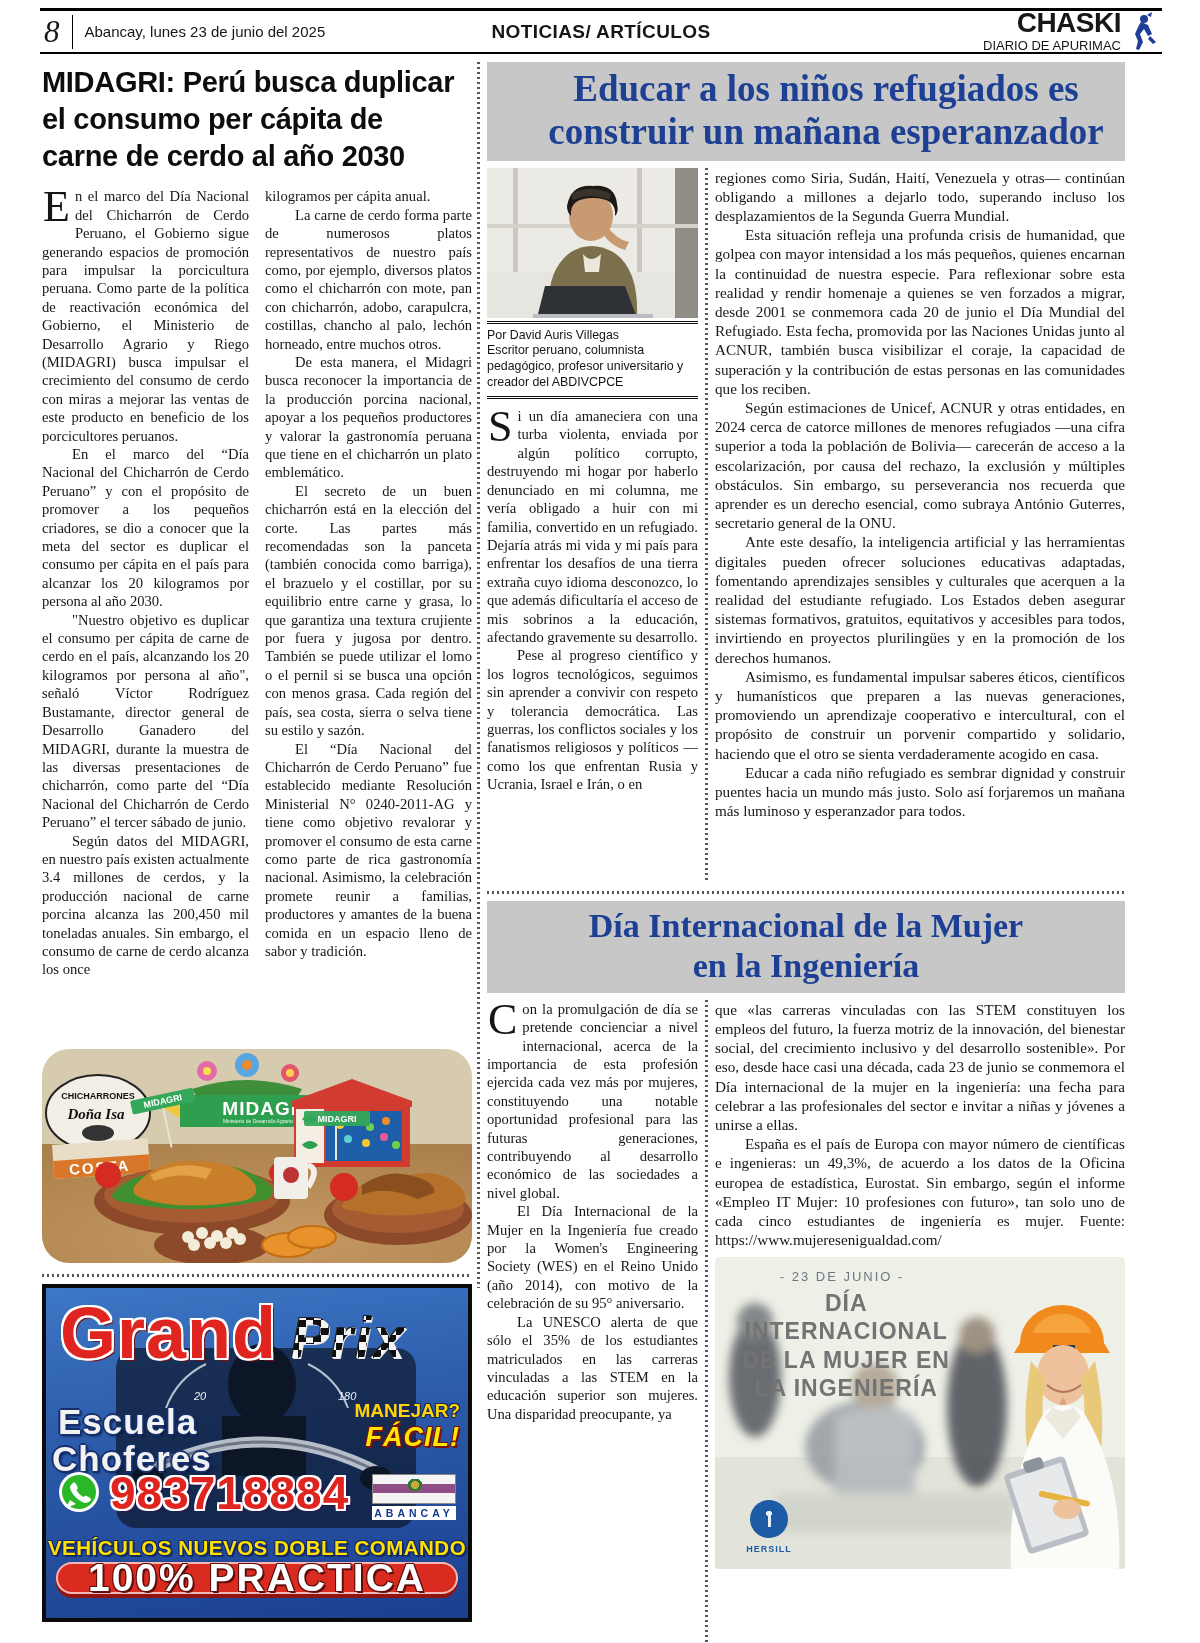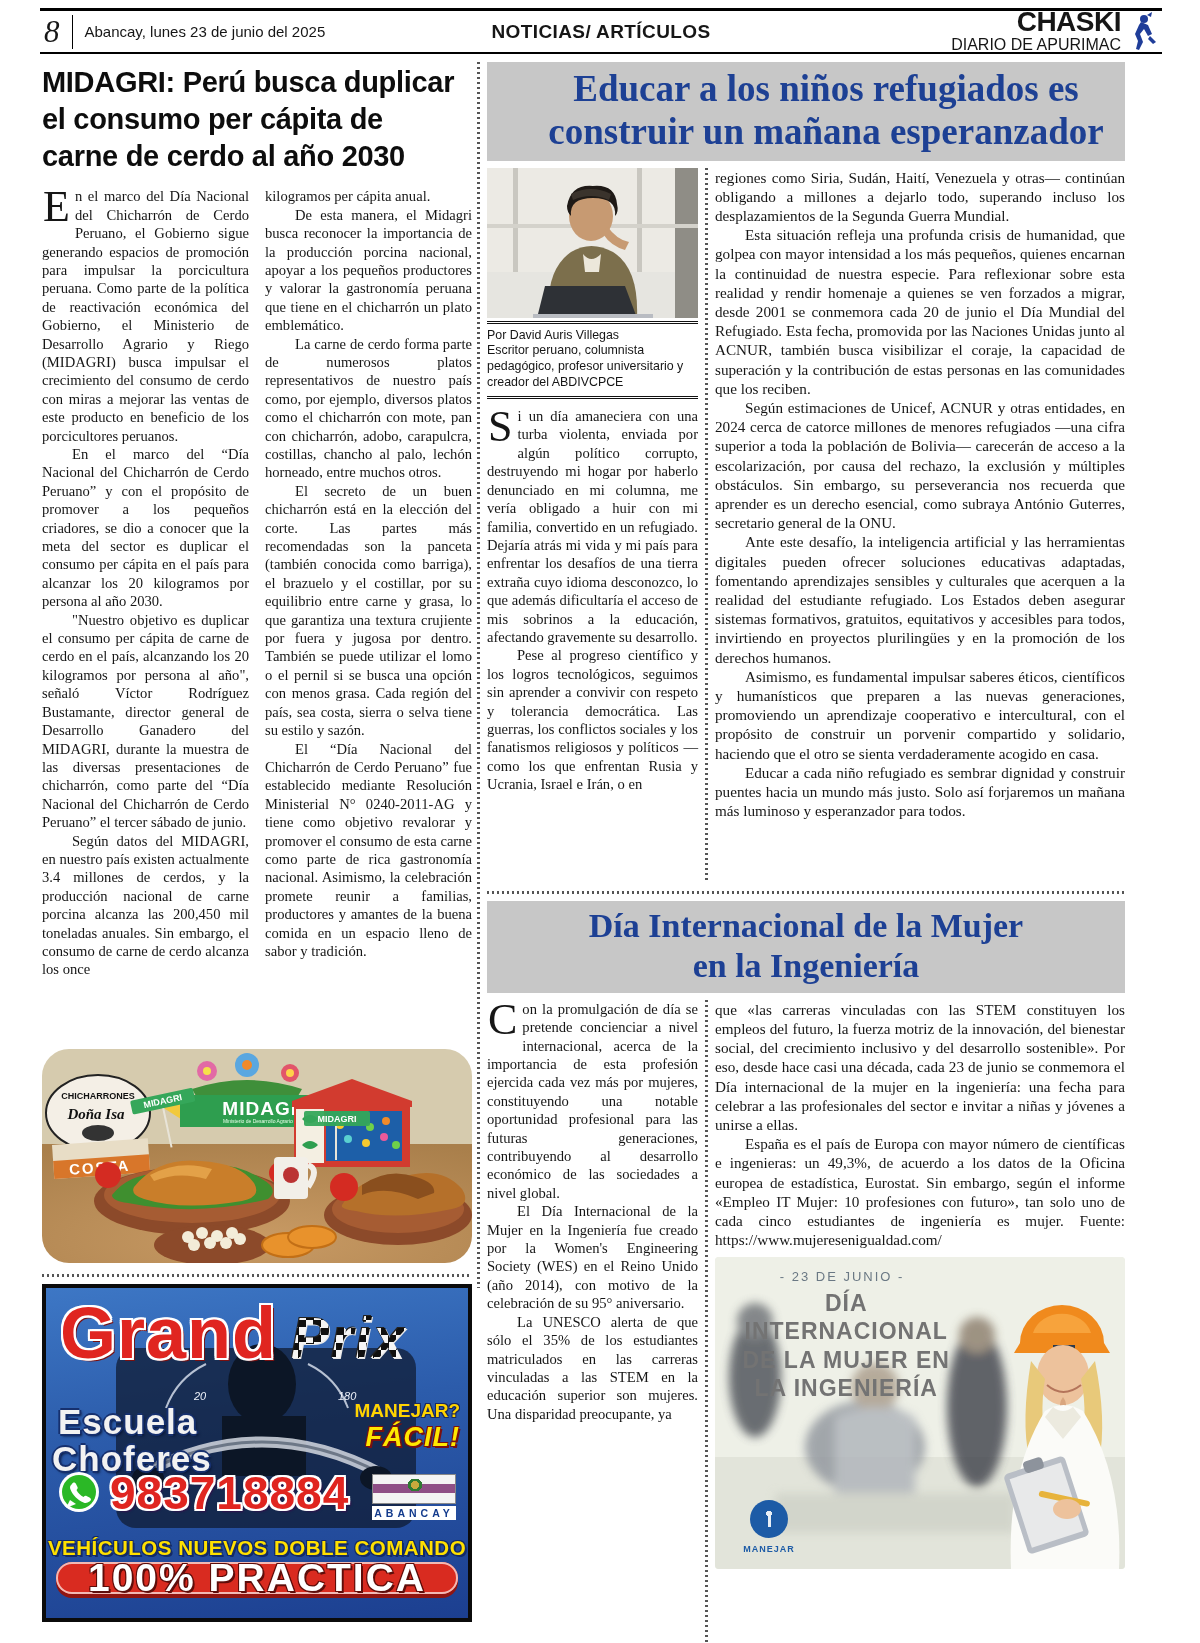--- a/index.html
+++ b/index.html
@@ -19,21 +19,21 @@
   .pagenum { font-size:31px; font-style:italic; line-height:1; }
   .vbar { width:1px; height:34px; background:#000; }
   .pdate { font-family:"Liberation Sans", sans-serif; font-size:15px; }
   .hdr-center {
     position:absolute; left:50%; transform:translateX(-50%);
     font-family:"Liberation Sans", sans-serif; font-weight:bold; font-size:19px; letter-spacing:.4px;
   }
   .hdr-right { margin-left:auto; display:flex; align-items:center; gap:7px; }
   .brandtxt { text-align:right; font-family:"Liberation Sans", sans-serif; }
   .brand { font-weight:bold; font-size:28px; line-height:.95; letter-spacing:-.5px; }
-  .brandsub { font-size:16px; margin-top:1px; }
+  .brandsub { font-size:13px; margin-top:1px; }
   
   p { margin:0; text-indent:30px; text-align:justify; }
   .dropcap { text-indent:0; }
   .dropcap::first-letter { float:left; font-size:44px; line-height:34px; padding:3px 5px 0 1px; }
   .cont { text-indent:0; }
   .tl { display:block; }
   
   .art-left { position:absolute; left:42px; top:60px; width:430px; }
   .art-left h1 {
     margin:4px 0 12px; font-family:"Liberation Sans", sans-serif; font-weight:bold;
@@ -167,22 +167,22 @@
     </h1>
     <div class="twocol">
       <div class="tcol">
           <p class="dropcap">En el marco del Día Nacional del Chicharrón de Cerdo Peruano, el Gobierno sigue generando espacios de promoción para impulsar la porcicultura peruana. Como parte de la política de reactivación económica del Gobierno, el Ministerio de Desarrollo Agrario y Riego (MIDAGRI) busca impulsar el crecimiento del consumo de cerdo con miras a mejorar las ventas de este producto en beneficio de los porcicultores peruanos.</p>
           <p>En el marco del “Día Nacional del Chicharrón de Cerdo Peruano” y con el propósito de promover a los pequeños criadores, se dio a conocer que la meta del sector es duplicar el consumo per cápita en el país para alcanzar los 20 kilogramos por persona al año 2030.</p>
           <p>"Nuestro objetivo es duplicar el consumo per cápita de carne de cerdo en el país, alcanzando los 20 kilogramos por persona al año", señaló Víctor Rodríguez Bustamante, director general de Desarrollo Ganadero del MIDAGRI, durante la muestra de las diversas presentaciones de chicharrón, como parte del “Día Nacional del Chicharrón de Cerdo Peruano” el tercer sábado de junio.</p>
           <p>Según datos del MIDAGRI, en nuestro país existen actualmente 3.4 millones de cerdos, y la producción nacional de carne porcina alcanza las 200,450 mil toneladas anuales. Sin embargo, el consumo de carne de cerdo alcanza los once</p>
         </div>
       <div class="tcol">
           <p class="cont">kilogramos per cápita anual.</p>
+          <p>La carne de cerdo forma parte de numerosos platos representativos de nuestro país como, por ejemplo, diversos platos como el chicharrón con mote, pan con chicharrón, adobo, carapulcra, costillas, chancho al palo, lechón horneado, entre muchos otros.</p>
           <p>De esta manera, el Midagri busca reconocer la importancia de la producción porcina nacional, apoyar a los pequeños productores y valorar la gastronomía peruana que tiene en el chicharrón un plato emblemático.</p>
-          <p>La carne de cerdo forma parte de numerosos platos representativos de nuestro país como, por ejemplo, diversos platos como el chicharrón con mote, pan con chicharrón, adobo, carapulcra, costillas, chancho al palo, lechón horneado, entre muchos otros.</p>
           <p>El secreto de un buen chicharrón está en la elección del corte. Las partes más recomendadas son la panceta (también conocida como barriga), el brazuelo y el costillar, por su equilibrio entre carne y grasa, lo que garantiza una textura crujiente por fuera y jugosa por dentro. También se puede utilizar el lomo o el pernil si se busca una opción con menos grasa. Cada región del país, sea costa, sierra o selva tiene su estilo y sazón.</p>
           <p>El “Día Nacional del Chicharrón de Cerdo Peruano” fue establecido mediante Resolución Ministerial N° 0240-2011-AG y tiene como objetivo revalorar y promover el consumo de esta carne como parte de rica gastronomía nacional. Asimismo, la celebración promete reunir a familias, productores y amantes de la buena comida en un espacio lleno de sabor y tradición.</p>
         </div>
     </div>
 
     <div class="photo-food">
       <svg width="430" height="214" viewBox="0 0 430 214">
         <defs>
           <radialGradient id="woodg" cx="50%" cy="80%" r="90%">
             <stop offset="0" stop-color="#c89a64"></stop>
@@ -463,20 +463,20 @@
           </svg>
           <div class="poster-datetag">- 23 DE JUNIO -</div>
           <div class="poster-title">
             <span class="tl">DÍA</span>
             <span class="tl">INTERNACIONAL</span>
             <span class="tl">DE LA MUJER EN</span>
             <span class="tl">LA INGENIERÍA</span>
           </div>
           <div class="hersill">
             <div class="hersill-circle"></div>
-            <div class="hersill-name">MANEJAR</div>
+            <div class="hersill-name">HERSILL</div>
           </div>
         </div>
       </div>
     </div>
   </section>
 
 </div>
 
 </body></html>

